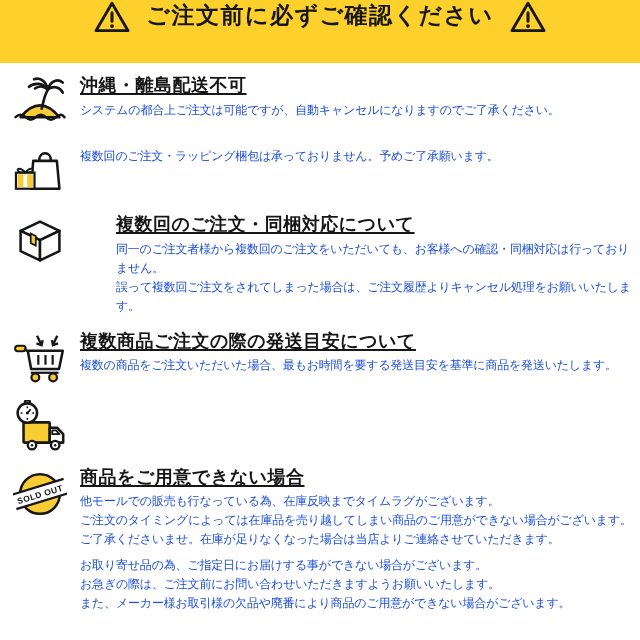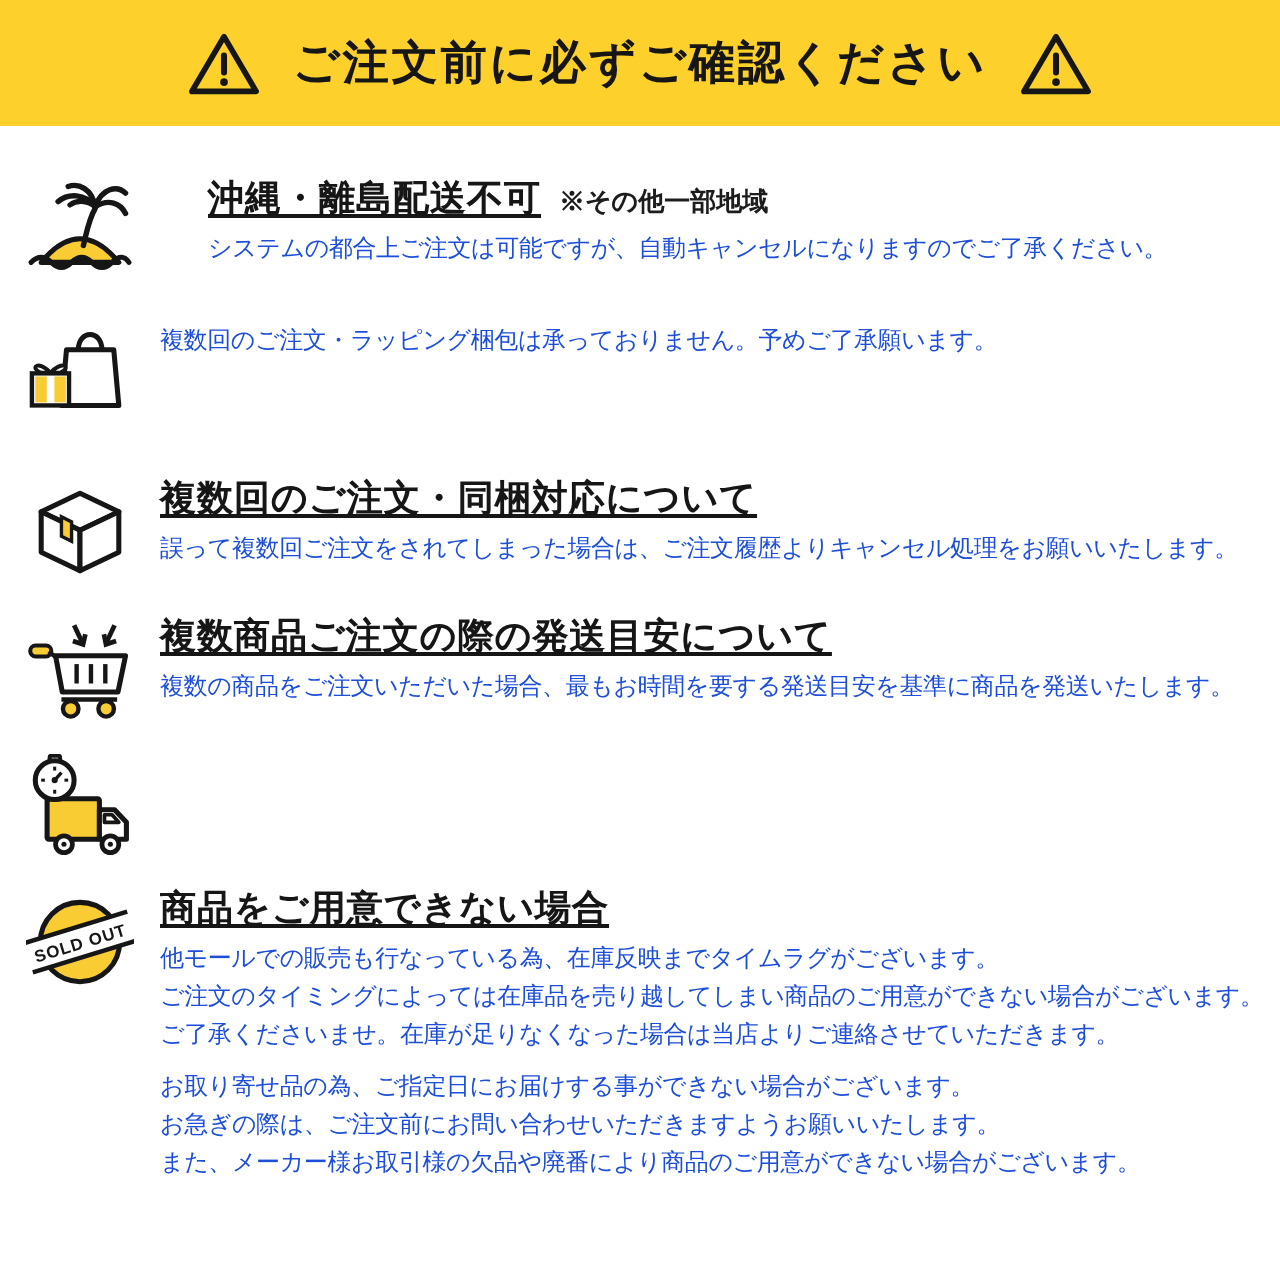--- a/index.html
+++ b/index.html
@@ -7,32 +7,32 @@
     width:640px;height:640px;overflow:hidden;
     font-family:"Liberation Sans",sans-serif;
     color:#1c1c1c;
     -webkit-font-smoothing:antialiased;
   }
   *{box-sizing:border-box;}
 
   
   .banner{
     width:640px;height:63px;background:#FDD02B;
-    display:flex;align-items:center;justify-content:center;gap:15px;
+    display:flex;justify-content:center;gap:15px;
   }
   .banner h1{
     margin:0;font-size:23px;font-weight:bold;letter-spacing:1.5px;color:#161616;
   }
   .warn-svg{width:38px;height:34px;display:block;}
 
   
   .main{padding:0 6px 0 8px;}
   .sec{display:flex;margin-top:14px;}
-  .main > .sec:nth-of-type(1){margin-top:25px;gap:24px;}
-  .main > .sec:nth-of-type(3){margin-top:26px;}
+  .main > .sec:nth-of-type(1){margin-top:11px;}
+  .main > .sec:nth-of-type(3){margin-top:15px;gap:36px;}
   .main > .sec:nth-of-type(6){margin-top:12px;}
   .icon-col{
     flex:none;width:64px;display:flex;justify-content:center;align-items:flex-start;
     padding-top:1px;
   }
   .icon-col svg{width:54px;height:54px;display:block;}
   .text-col{flex:1;padding-left:8px;padding-right:2px;}
   .title-row{display:flex;align-items:baseline;gap:9px;}
   .sec-title{
     margin:0;font-size:18px;font-weight:bold;color:#161616;
@@ -78,21 +78,20 @@
         <path d="M41 17 C35 9 25 9 19 14" fill="none" stroke="#161616" stroke-width="3.2" stroke-linecap="round"></path>
         <path d="M41 17 C39 6 31 3 25 5" fill="none" stroke="#161616" stroke-width="3.2" stroke-linecap="round"></path>
         <path d="M41 17 C45 6 54 4 59 9" fill="none" stroke="#161616" stroke-width="3.2" stroke-linecap="round"></path>
         <path d="M41 17 C49 12 56 15 59 21" fill="none" stroke="#161616" stroke-width="3.2" stroke-linecap="round"></path>
         <path d="M41 17 C36 13 30 13 26 16" fill="none" stroke="#161616" stroke-width="3" stroke-linecap="round"></path>
       </svg>
     </div>
     <div class="text-col">
       <div class="title-row">
         <h2 class="sec-title">沖縄・離島配送不可</h2>
-        <span class="sec-note">※その他一部地域</span>
       </div>
       <p class="line">システムの都合上ご注文は可能ですが、自動キャンセルになりますのでご了承ください。</p>
     </div>
   </section>
 
   <section class="sec">
     <div class="icon-col">
       <svg viewBox="0 0 64 64">
         <path d="M24 20 H52 L55 53 H21 Z" fill="#ffffff" stroke="#161616" stroke-width="3" stroke-linejoin="round"></path>
         <path d="M31 20 C31 8 45 8 45 20" fill="none" stroke="#161616" stroke-width="3"></path>
@@ -114,20 +113,21 @@
         <polygon points="32,9 55,20 32,31 9,20" fill="#ffffff" stroke="#161616" stroke-width="3" stroke-linejoin="round"></polygon>
         <polygon points="9,20 32,31 32,55 9,44" fill="#ffffff" stroke="#161616" stroke-width="3" stroke-linejoin="round"></polygon>
         <polygon points="55,20 32,31 32,55 55,44" fill="#ffffff" stroke="#161616" stroke-width="3" stroke-linejoin="round"></polygon>
         <polygon points="21,23 27,26 27,37.5 21,34.5" fill="#F9CC33" stroke="#161616" stroke-width="2"></polygon>
       </svg>
     </div>
     <div class="text-col">
       <div class="title-row">
         <h2 class="sec-title">複数回のご注文・同梱対応について</h2>
       </div>
+      <p class="line">同一のご注文者様から複数回のご注文をいただいても、お客様への確認・同梱対応は行っておりません。</p>
       <p class="line">誤って複数回ご注文をされてしまった場合は、ご注文履歴よりキャンセル処理をお願いいたします。</p>
     </div>
   </section>
 
   <section class="sec">
     <div class="icon-col">
       <svg viewBox="0 0 64 64">
         <rect x="2.5" y="17.5" width="12.5" height="6.5" rx="3.2" fill="#F9CC33" stroke="#161616" stroke-width="2.4"></rect>
         <line x1="13.5" y1="21" x2="19.5" y2="26" stroke="#161616" stroke-width="2.6"></line>
         <polygon points="17.5,23.5 59,23.5 54.5,45 21.5,45" fill="#ffffff" stroke="#161616" stroke-width="3" stroke-linejoin="round"></polygon>

